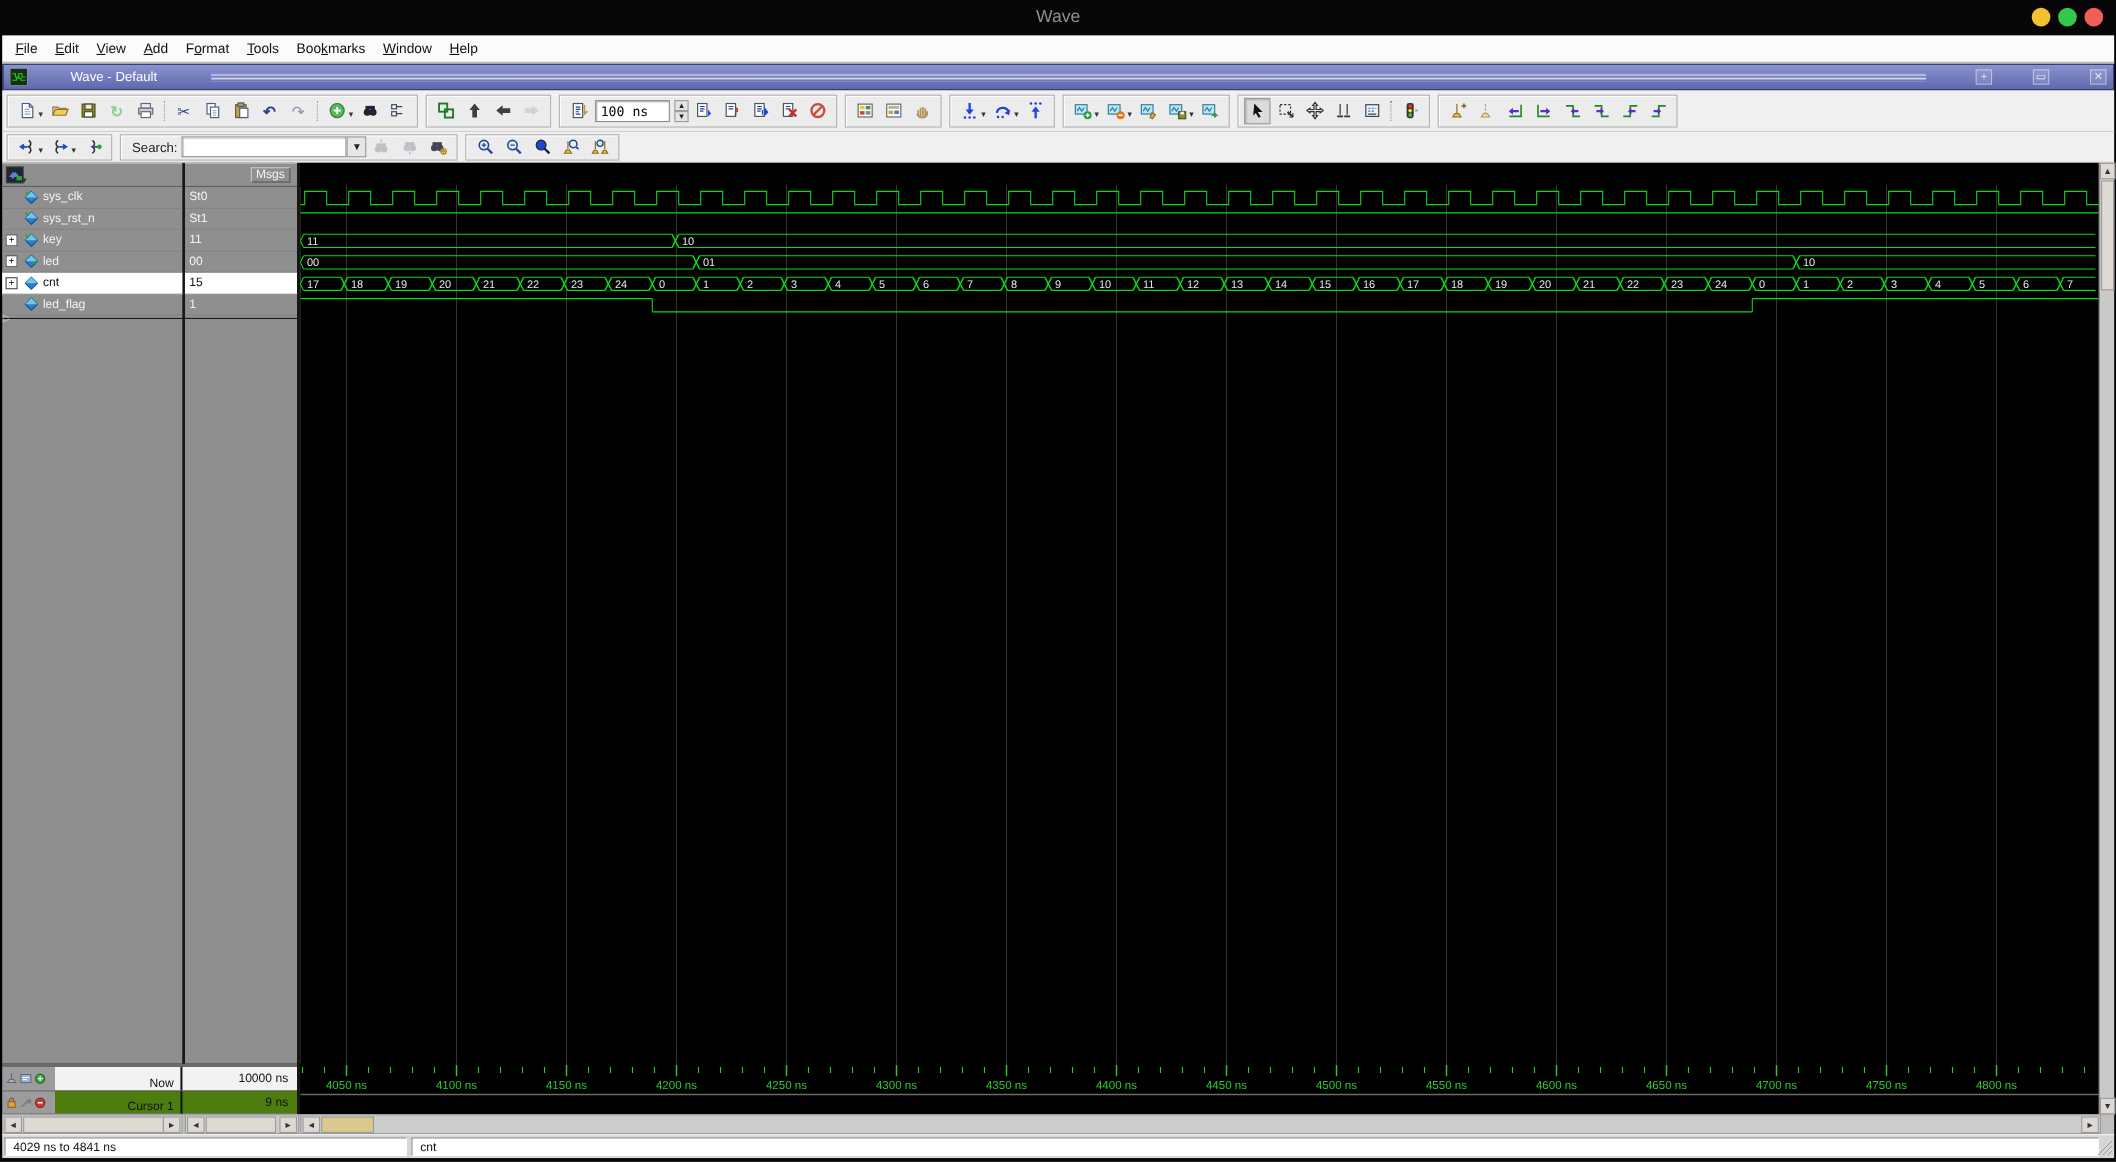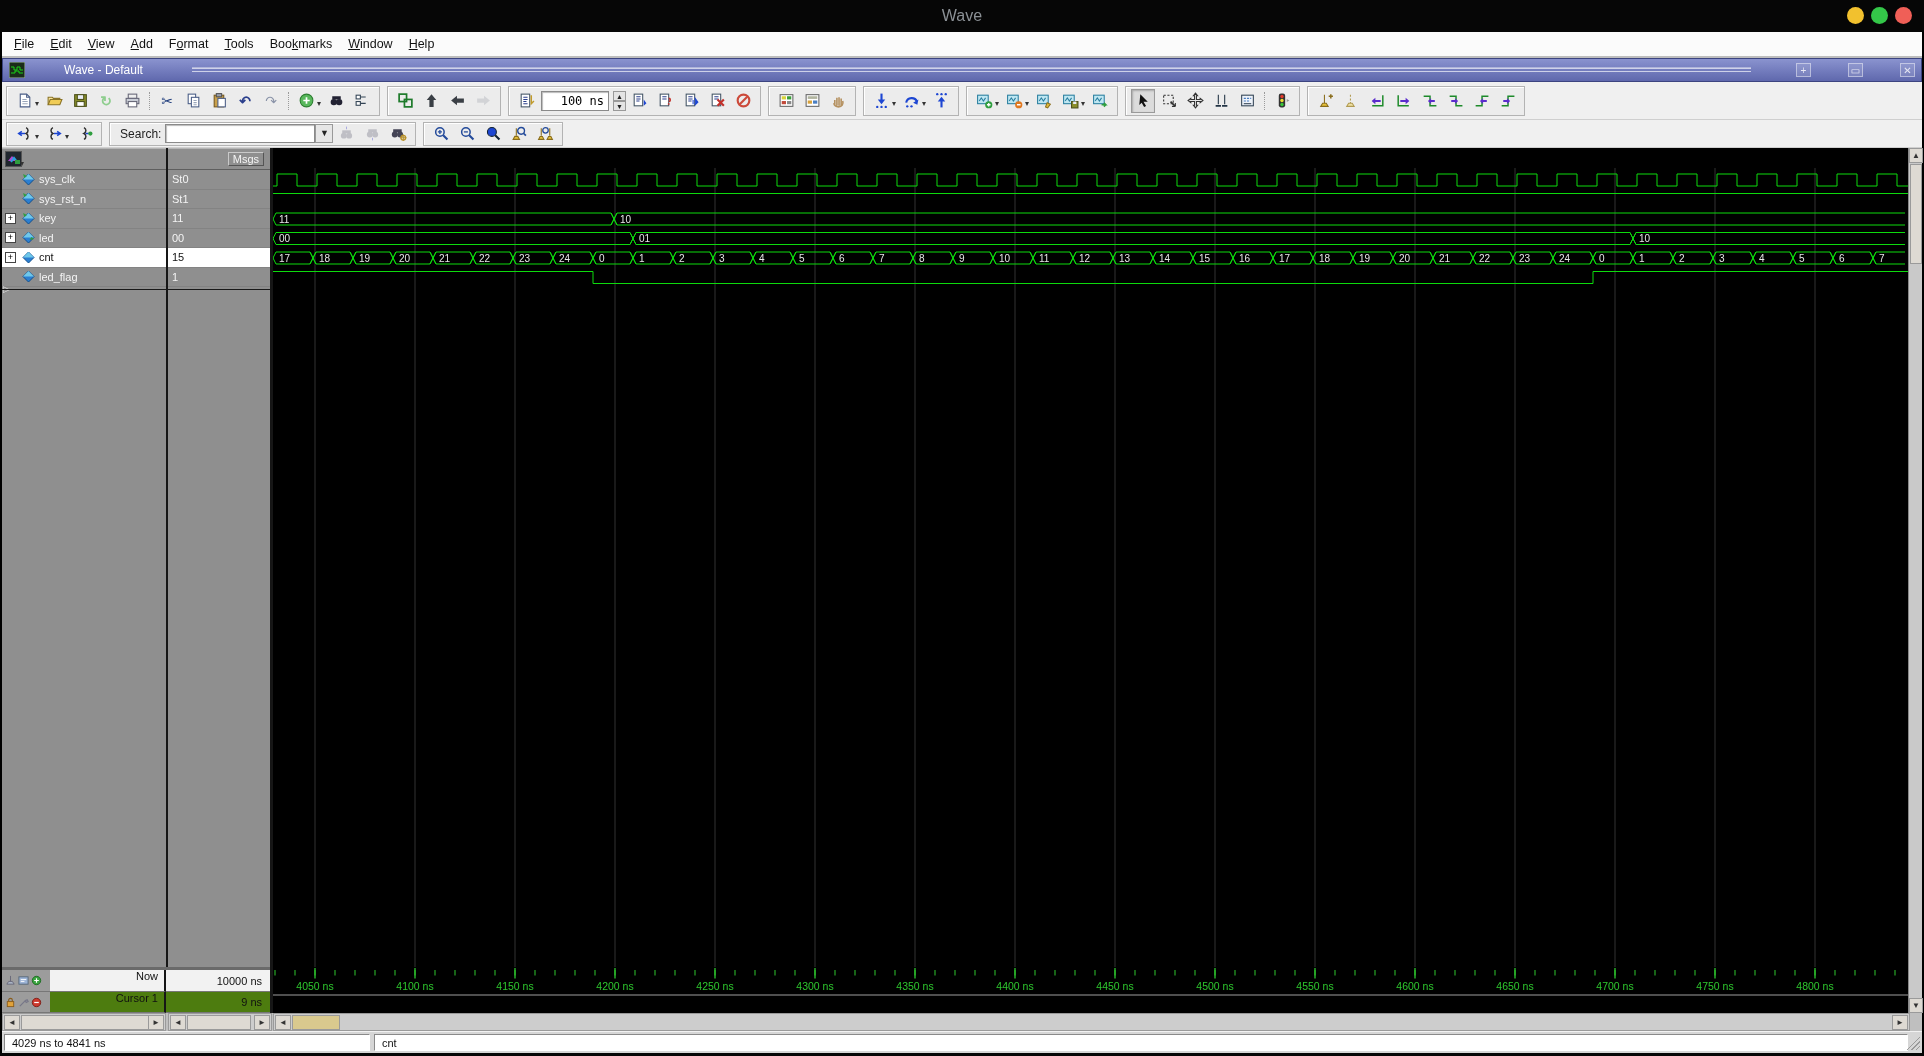--- a/index.html
+++ b/index.html
@@ -33,21 +33,21 @@
   .t2{top:120px;height:28px;}
   .tgroup{display:flex;align-items:center;height:30px;padding:1px 4px;margin-right:7px;background:#ececec;border:1px solid #b3b3b3;box-shadow:inset 1px 1px 0 #ffffff;}
   .t2 .tgroup{height:24px;}
   .tb{width:24px;height:24px;display:flex;align-items:center;justify-content:center;background:none;border:none;padding:0;margin:0 1px;position:relative;}
   .tb svg{width:17px;height:17px;}
   .tb.pressed{background:#dcdcdc;border:1px solid #9a9a9a;box-shadow:inset 1px 1px 2px #aaa;}
   .tb .gl{font-size:14px;line-height:14px;}
   .dd{font-size:8px;color:#333;margin:6px 2px 0 -2px;}
   .vsep{width:1px;height:18px;border-left:1px dotted #9a9a9a;margin:0 4px;}
   .runlen{display:flex;align-items:center;background:#fff;border:1px solid #8a8a8a;box-shadow:inset 1px 1px 1px #bbb;height:20px;padding:0 4px;margin:0 2px;}
-  .runlen span{font-family:"DejaVu Sans Mono",monospace;font-size:12px;width:58px;text-align:right;}
+  .runlen span{font-family:"DejaVu Sans Mono",monospace;font-size:12px;width:58px;text-align:left;}
   .spin{display:flex;flex-direction:column;margin-left:2px;}
   .spin b{width:13px;height:10px;font-size:7px;line-height:9px;text-align:center;color:#222;background:#e4e4e4;border:1px solid #999;}
   .searchlbl{font-size:12px;color:#222;margin:0 4px 0 6px;}
   .searchinput{width:150px;height:19px;border:1px solid #8a8a8a;box-shadow:inset 1px 1px 1px #bbb;font-size:12px;padding:0 3px;background:#fff;}
   .ddbtn{width:18px;height:19px;background:#e6e6e6;border:1px solid #999;font-size:9px;line-height:17px;text-align:center;color:#222;}
   .dis svg,.dis .gl{opacity:.38;}
 
   
   .colhdr{top:148px;height:22px;background:#8f8f8f;border-bottom:1px solid #5e5e5e;border-top:1px solid #b5b5b5;}
   .names-hdr{left:2px;width:164px;display:flex;align-items:center;padding-left:3px;}
@@ -72,21 +72,21 @@
   .wavearea{left:273px;top:148px;width:1635px;height:865px;background:#000;}
   .vscroll{left:1908px;top:148px;width:14px;height:865px;background:#c9c9c9;border-left:1px solid #888;}
   .sbtn{position:absolute;left:0;width:14px;height:15px;background:#dedad3;border:1px solid #9a9a9a;color:#333;font-size:8px;line-height:13px;text-align:center;}
   .vthumb{position:absolute;left:1px;top:16px;width:12px;height:100px;background:#dedad3;border:1px solid #9a9a9a;}
 
   
   .blkborder{left:2px;top:967px;width:268px;height:3px;background:#6a6a6a;}
   .nowrow{left:2px;top:970px;width:268px;height:22px;display:flex;}
   .currow{left:2px;top:992px;width:268px;height:21px;display:flex;}
   .nicocell{width:48px;background:#9c9c9c;display:flex;align-items:center;gap:2px;padding-left:3px;border-bottom:1px solid #777;}
-  .ncell{width:116px;background:#f2f2f2;color:#111;font-size:11px;display:flex;align-items:flex-start;justify-content:flex-end;padding-right:6px;border-bottom:1px solid #777;border-right:2px solid #161616;}
+  .ncell{width:116px;background:#f2f2f2;color:#111;font-size:11px;display:flex;align-items:flex-end;justify-content:flex-end;padding-right:6px;border-bottom:1px solid #777;border-right:2px solid #161616;}
   .vcell{flex:1;background:#f2f2f2;color:#111;font-size:11px;display:flex;align-items:center;justify-content:flex-end;padding-right:8px;border-bottom:1px solid #777;}
   .currow .ncell,.currow .vcell{background:#4d7c0f;}
   .mico{width:11px;height:11px;flex:none;}
 
   
   .hscroll{left:2px;top:1013px;width:1920px;height:18px;background:#bfbfbf;}
   .htrack{position:absolute;top:0;height:18px;background:#cdcdcd;border:1px solid #9a9a9a;}
   .harrow{position:absolute;top:1px;width:16px;height:15px;background:#dedad3;border:1px solid #9a9a9a;color:#333;font-size:8px;line-height:13px;text-align:center;}
   .hthumb{position:absolute;top:1px;height:15px;background:#dedad3;border:1px solid #9a9a9a;}
   .statusbar{left:2px;top:1031px;width:1920px;height:22px;background:#d6d6d6;border-top:1px solid #f2f2f2;}

